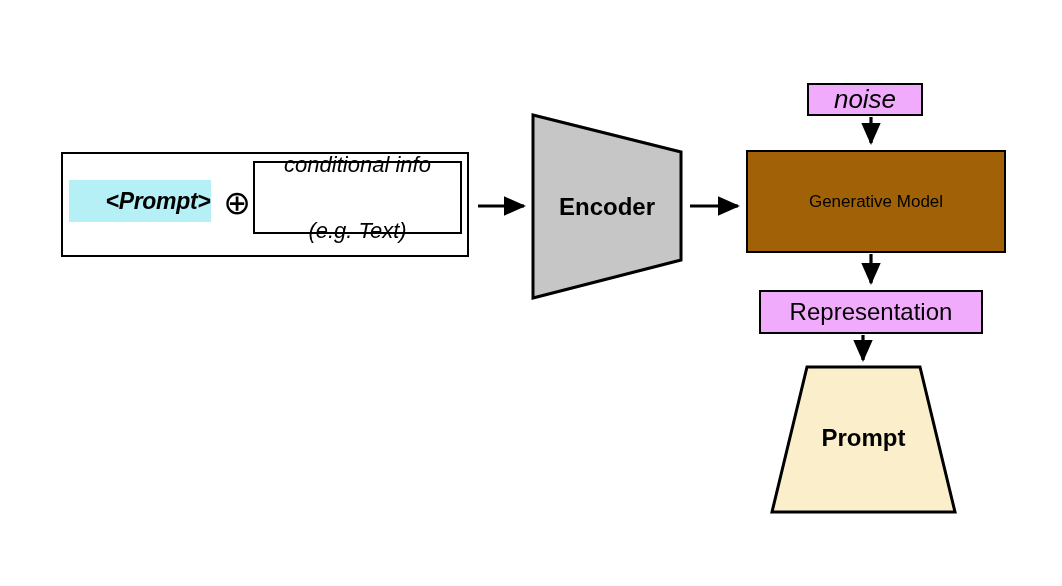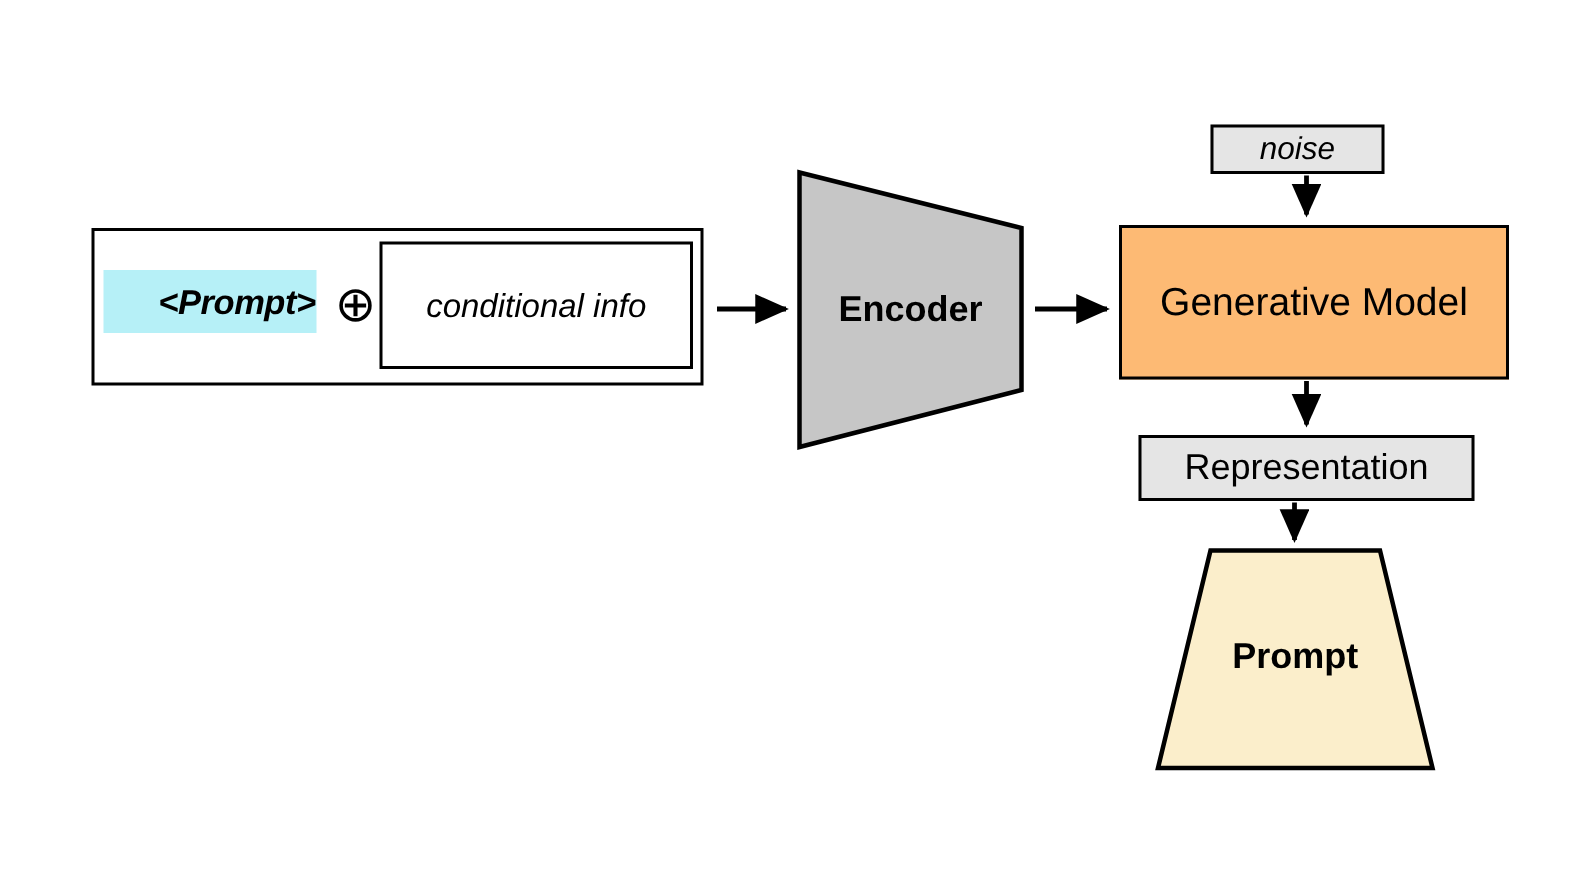--- a/index.html
+++ b/index.html
@@ -63,21 +63,21 @@
     font-size: 33px;
     line-height: 34px;
     text-align: center;
     color: #000000;
   }
   .inner-box {
     position: absolute;
     left: 253px;
     top: 161px;
     width: 209px;
-    height: 85px;
+    height: 73px;
     border: 2px solid #000000;
     background: #ffffff;
     box-sizing: border-box;
     display: flex;
     flex-direction: column;
     align-items: center;
     justify-content: center;
     font-style: italic;
     font-size: 22px;
     color: #000000;
@@ -86,52 +86,52 @@
   }
 
   
   .noise-box {
     position: absolute;
     left: 807px;
     top: 83px;
     width: 116px;
     height: 33px;
     border: 2px solid #000000;
-    background: #e5e5e5;
+    background: #f0abfc;
     box-sizing: border-box;
     display: flex;
     align-items: center;
     justify-content: center;
     font-style: italic;
-    font-size: 21px;
+    font-size: 26px;
     color: #000000;
   }
   .genmodel-box {
     position: absolute;
     left: 746px;
     top: 150px;
     width: 260px;
     height: 103px;
     border: 2px solid #000000;
-    background: #fdba74;
-    box-sizing: border-box;
-    display: flex;
-    align-items: center;
-    justify-content: center;
-    font-size: 26px;
+    background: #a16207;
+    box-sizing: border-box;
+    display: flex;
+    align-items: center;
+    justify-content: center;
+    font-size: 17px;
     color: #000000;
   }
   .repr-box {
     position: absolute;
     left: 759px;
     top: 290px;
     width: 224px;
     height: 44px;
     border: 2px solid #000000;
-    background: #e5e5e5;
+    background: #f0abfc;
     box-sizing: border-box;
     display: flex;
     align-items: center;
     justify-content: center;
     font-size: 24px;
     color: #000000;
   }
 
   
   .shape-label {
@@ -180,20 +180,21 @@
   </svg>
 
   <div class="outer-box"></div>
 
   <div class="prompt-chip">&lt;Prompt&gt;</div>
 
   <div class="oplus">⊕</div>
 
   <div class="inner-box">
     <span>conditional info</span>
+    <span>(e.g. Text)</span>
   </div>
 
   <div class="shape-label encoder-label">Encoder</div>
 
   <div class="noise-box">noise</div>
 
   <div class="genmodel-box">Generative Model</div>
 
   <div class="repr-box">Representation</div>
 

